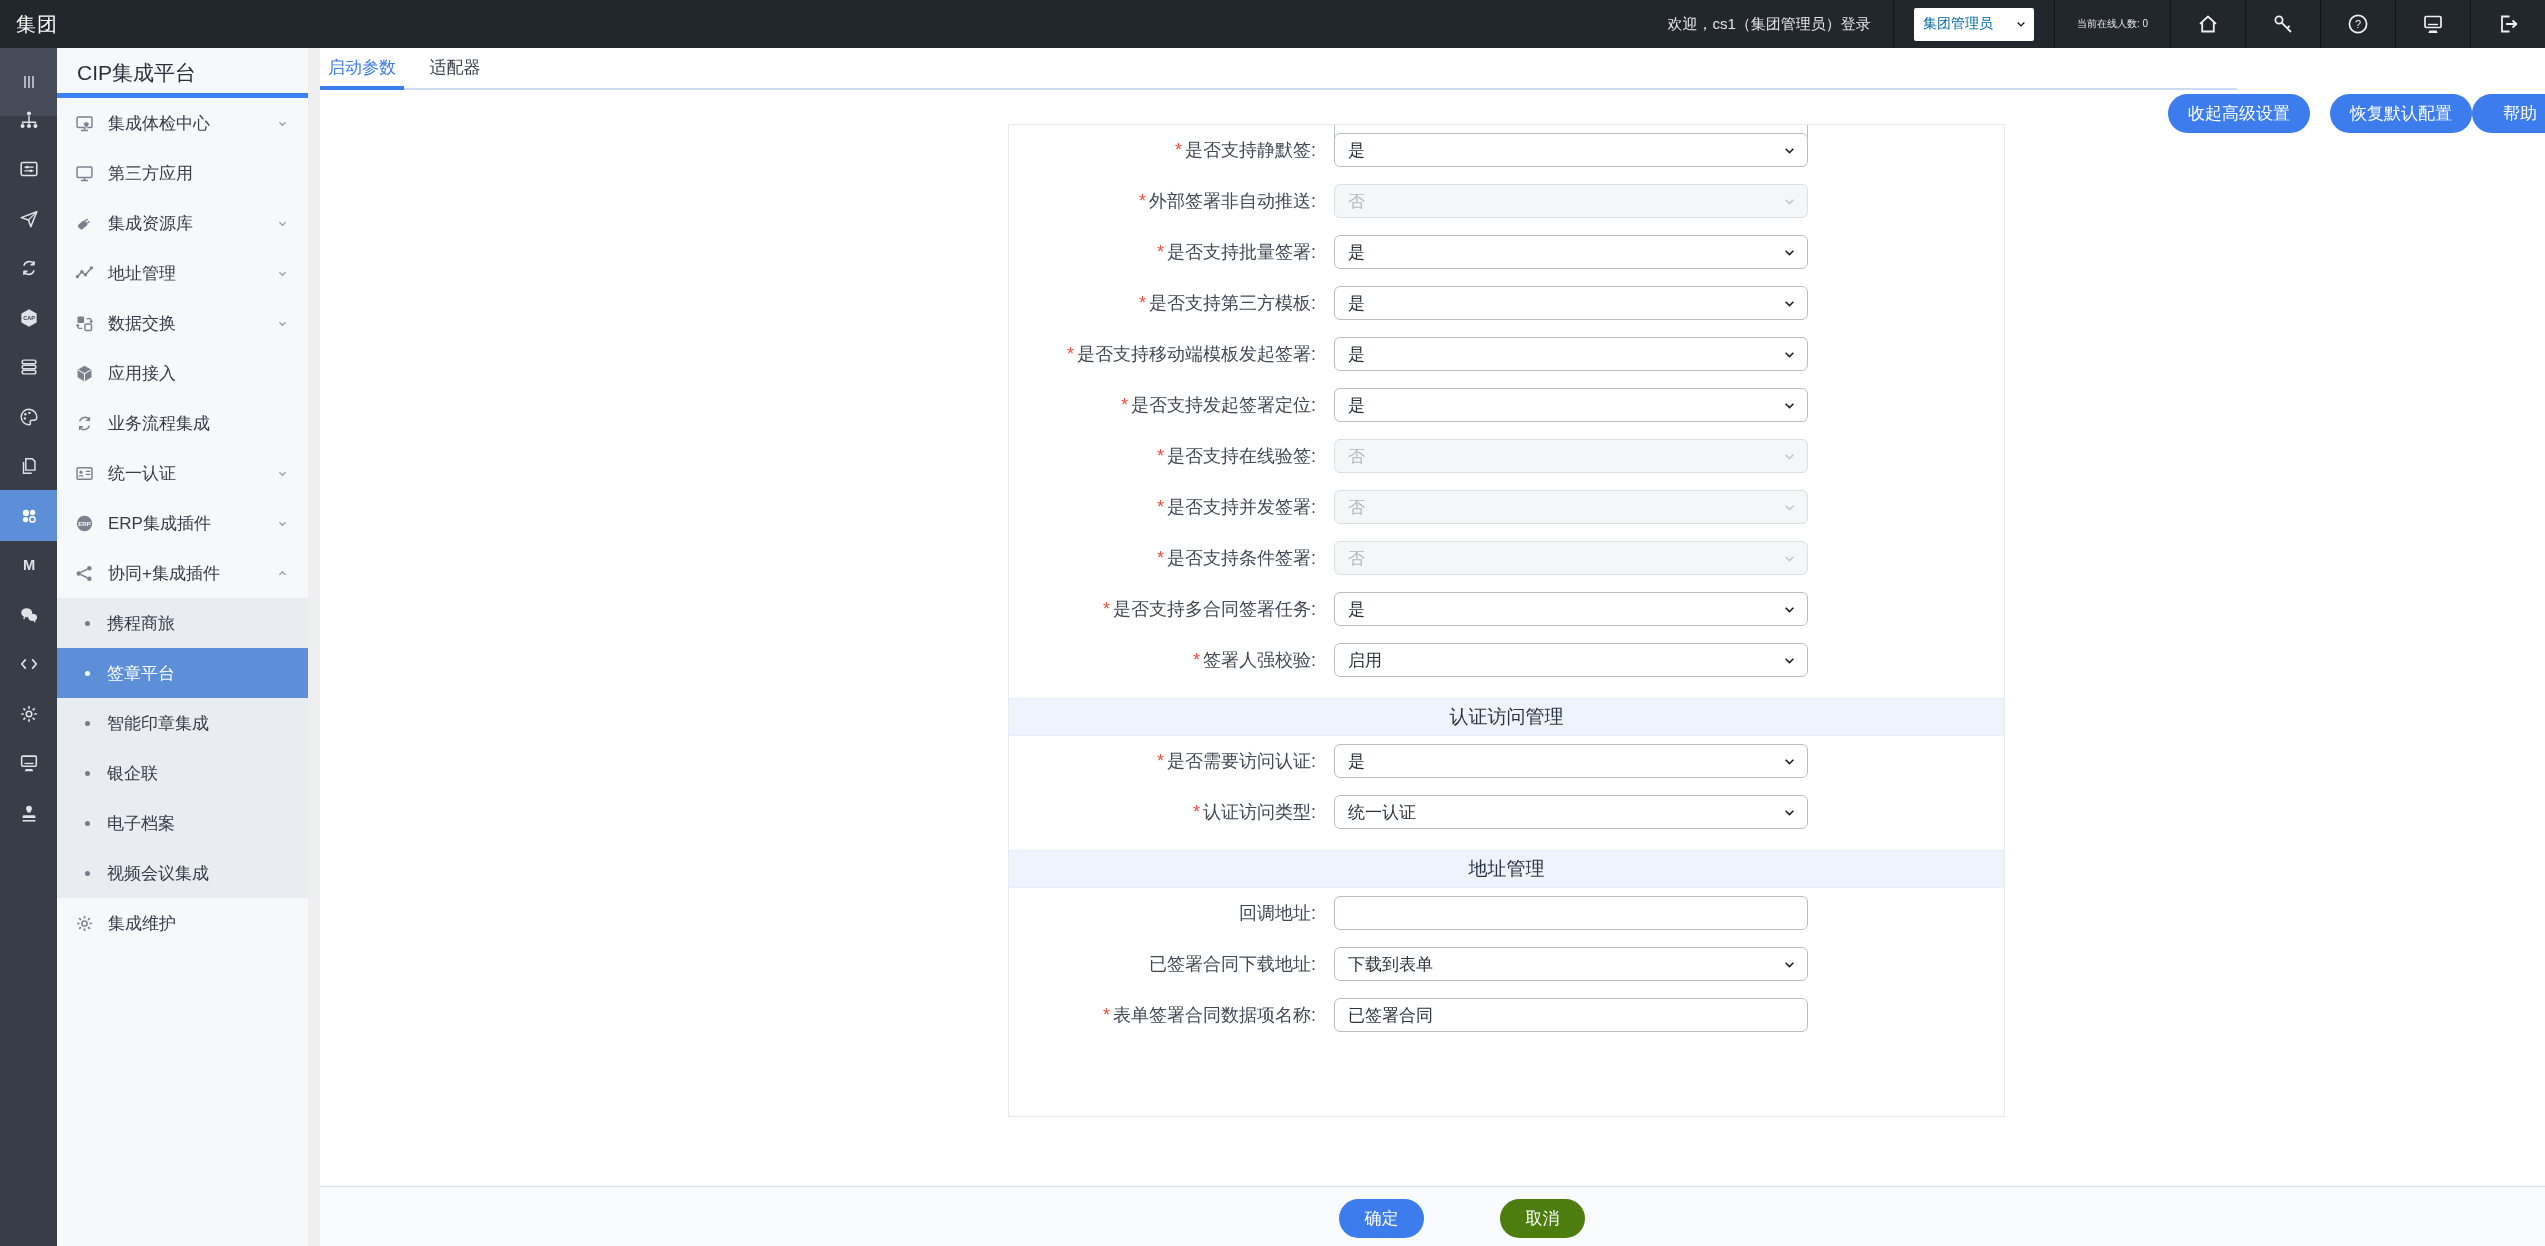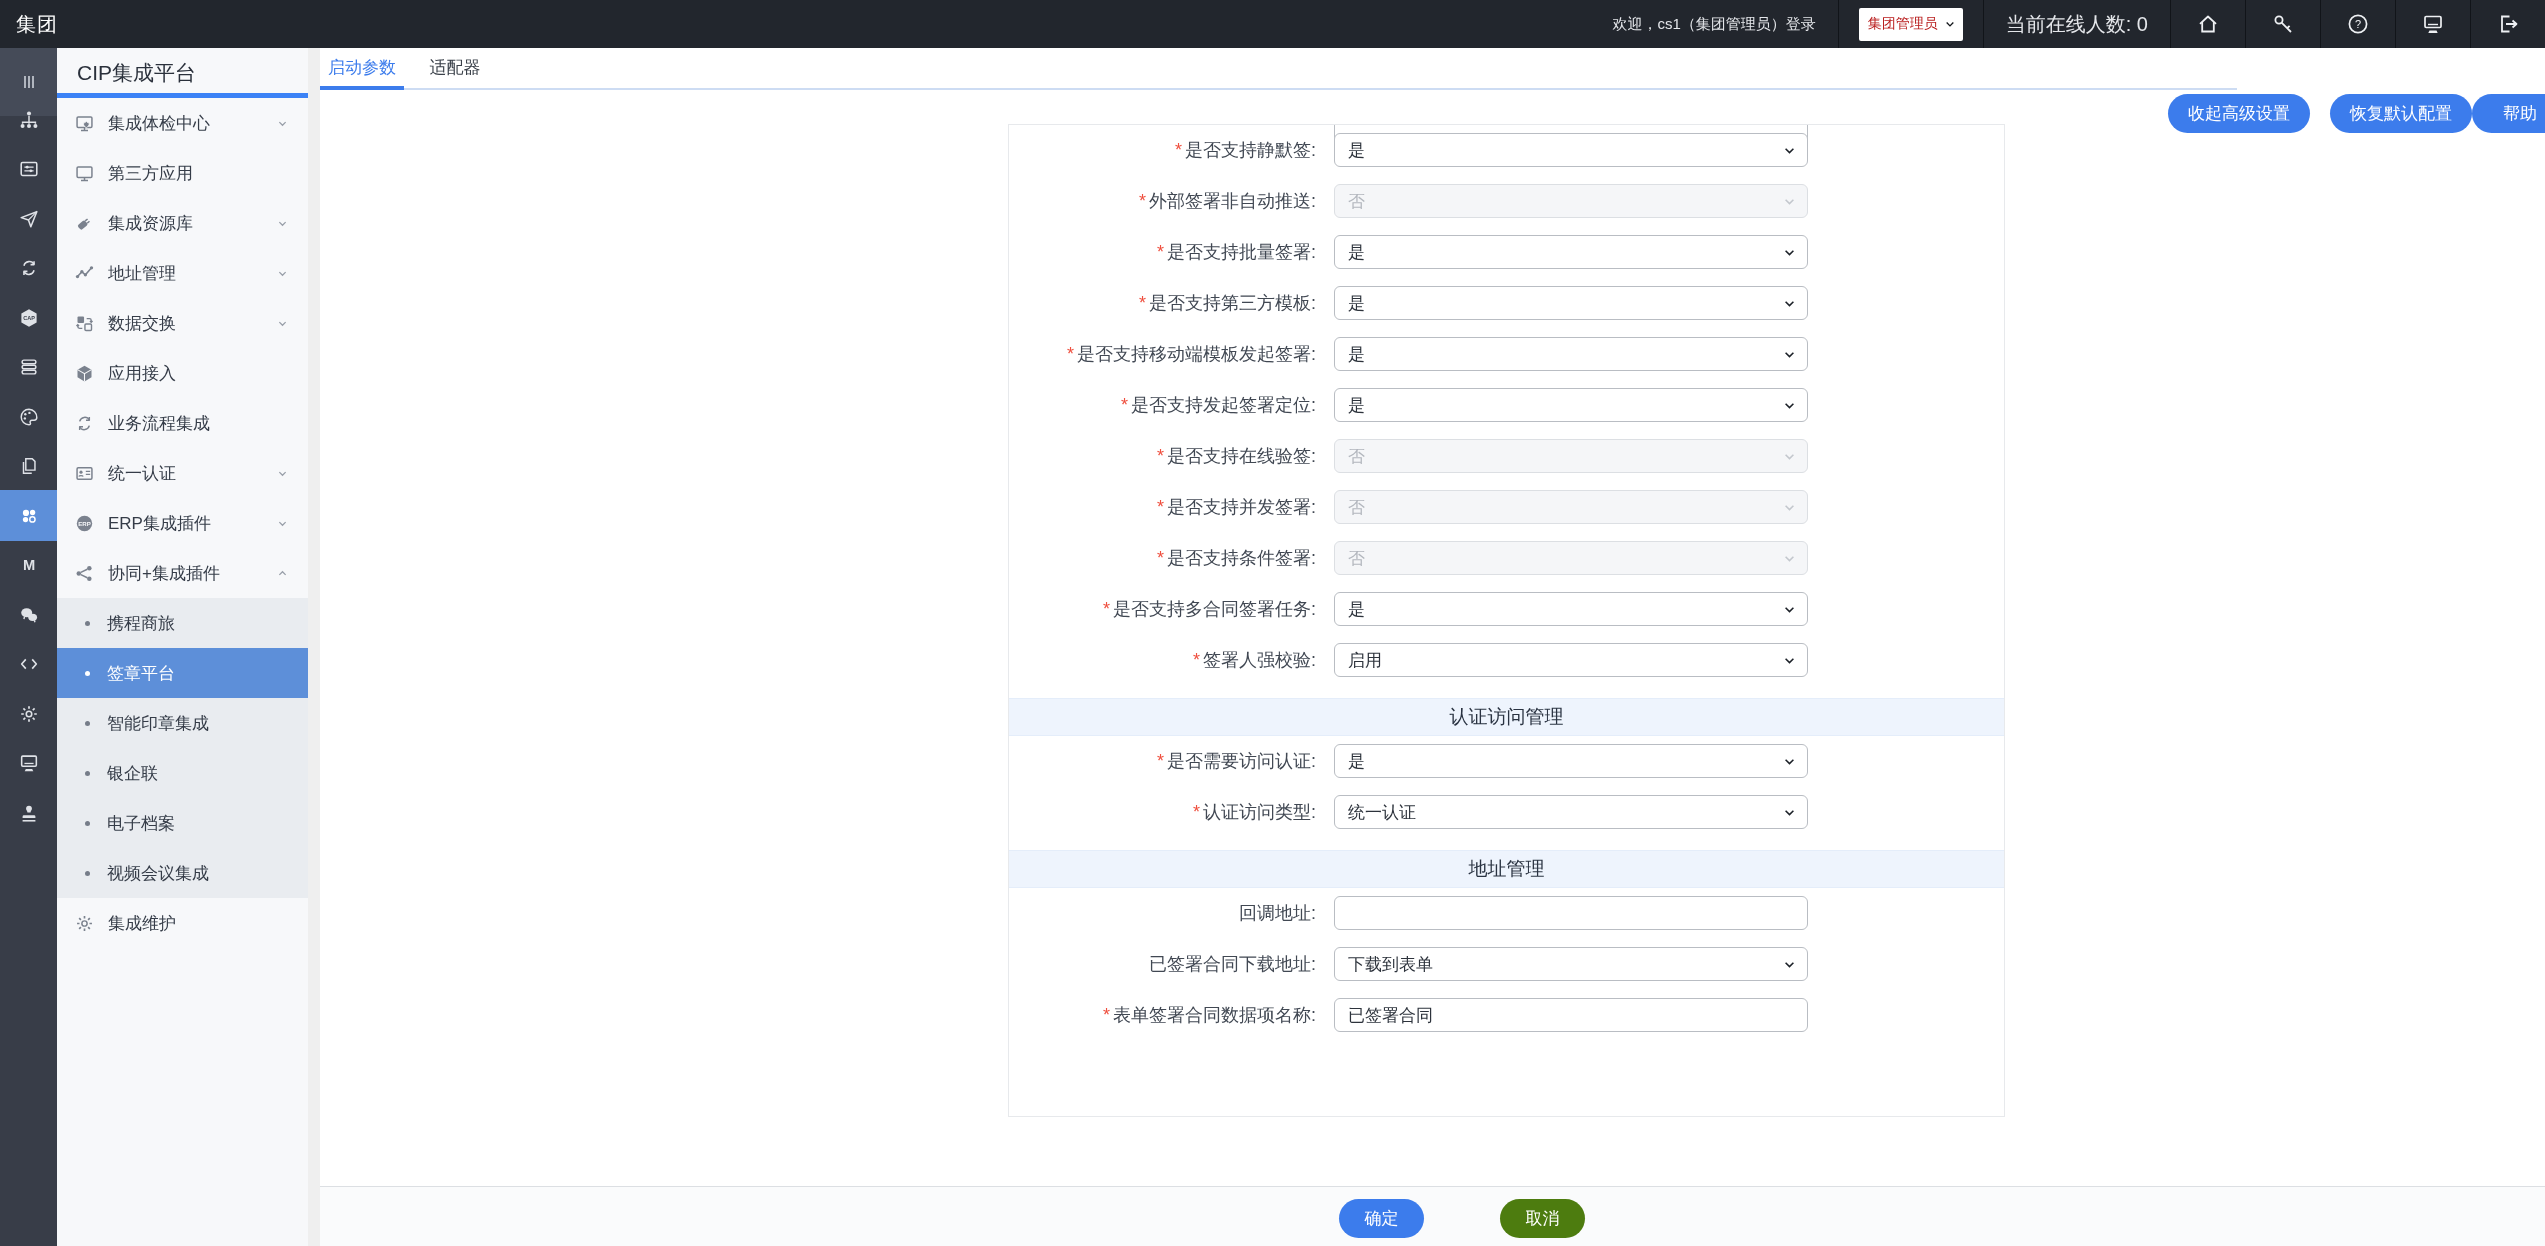--- a/index.html
+++ b/index.html
@@ -10,25 +10,25 @@
   }
   svg { display:block; }
 
   
   #topbar { position:absolute; left:0; top:0; width:2545px; height:48px;
     background:#22262d; display:flex; align-items:center; z-index:30; }
   #logo { margin-left:16px; font-size:20px; color:#ffffff; letter-spacing:1px; }
   #tb-right { margin-left:auto; display:flex; align-items:center; height:100%; }
   .tsep { width:1px; height:100%; background:#111419; flex:0 0 auto; }
   #welcome { font-size:15px; color:#e4e6ea; margin:0 22px; white-space:nowrap; }
-  #role-select { width:104px; height:33px; background:#ffffff; border-radius:2px;
+  #role-select { width:120px; height:33px; background:#ffffff; border-radius:2px;
     margin:0 20px; display:flex; align-items:center; position:relative;
-    font-size:14px; color:#b91c1c; padding-left:9px; cursor:pointer; }
+    font-size:14px; color:#0369a1; padding-left:9px; cursor:pointer; }
   #role-select .caret { position:absolute; right:5px; top:8px; color:#15181d; }
-  #online { font-size:20px; color:#e4e6ea; margin:6px 22px; white-space:nowrap; }
+  #online { font-size:10px; color:#e4e6ea; margin:6px 22px; white-space:nowrap; }
   .tb-cell { width:74px; height:48px; display:flex; align-items:center;
     justify-content:center; color:#eef0f3; cursor:pointer; }
 
   
   #rail { position:absolute; left:0; top:48px; width:57px; height:1198px;
     background:#383d48; z-index:20; }
   .rail-head { position:absolute; left:0; top:0; width:57px; height:68px;
     background:#454b58; display:flex; align-items:center; justify-content:center;
     color:#ccd1d9; cursor:pointer; }
   .rail-item { position:absolute; left:0; width:57px; height:40px;

